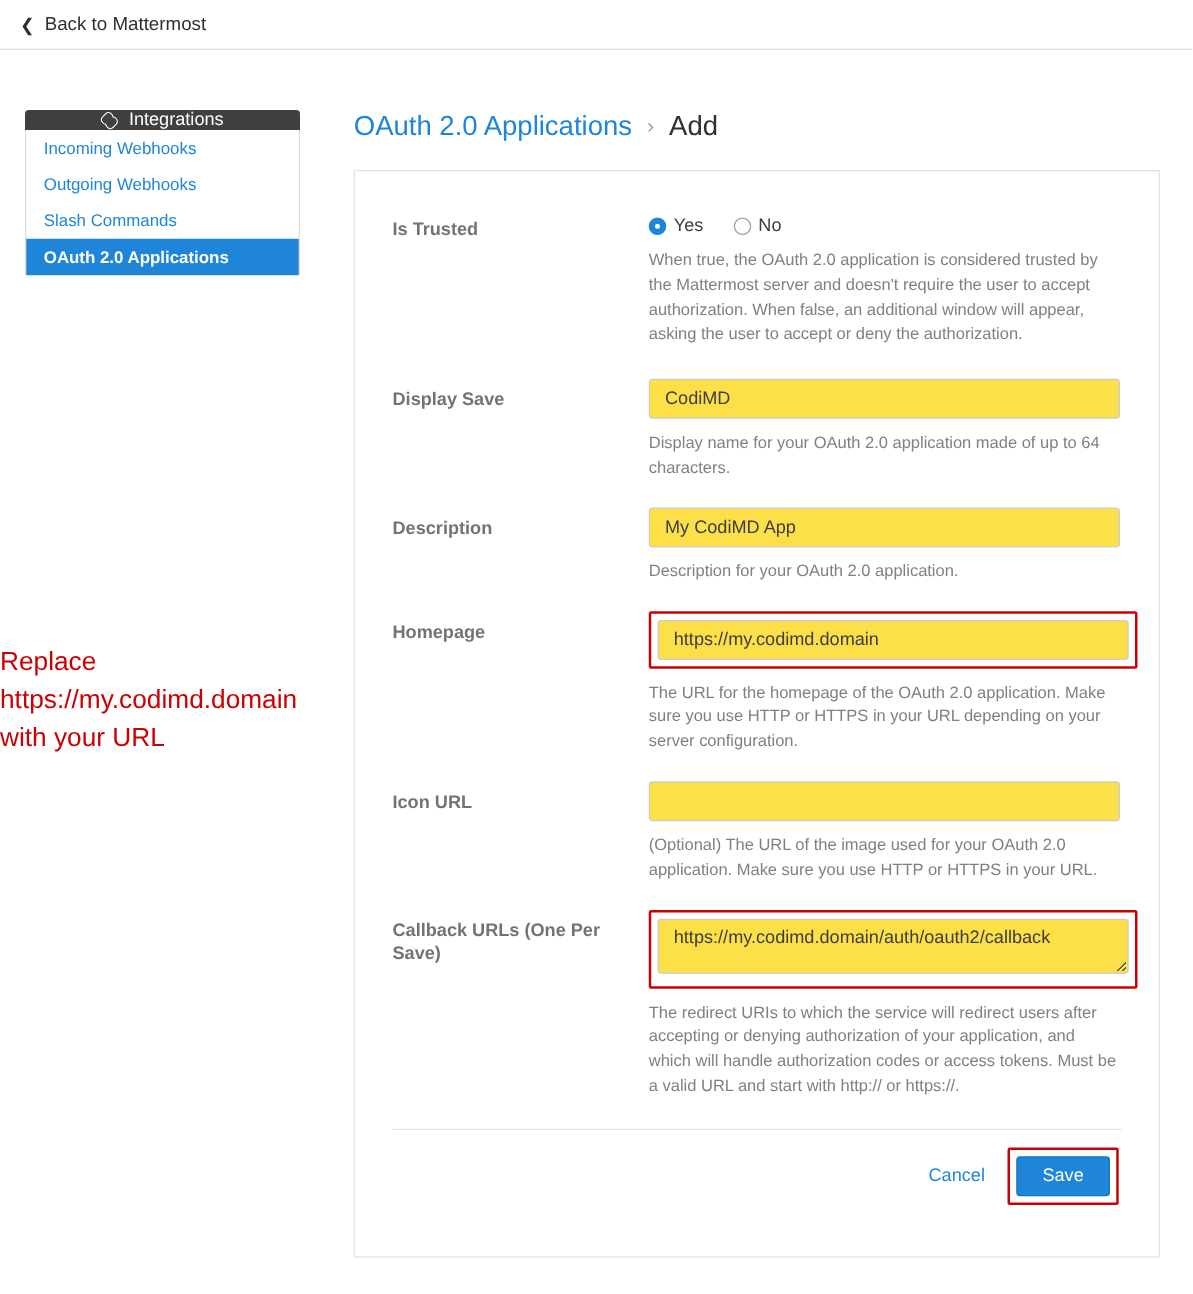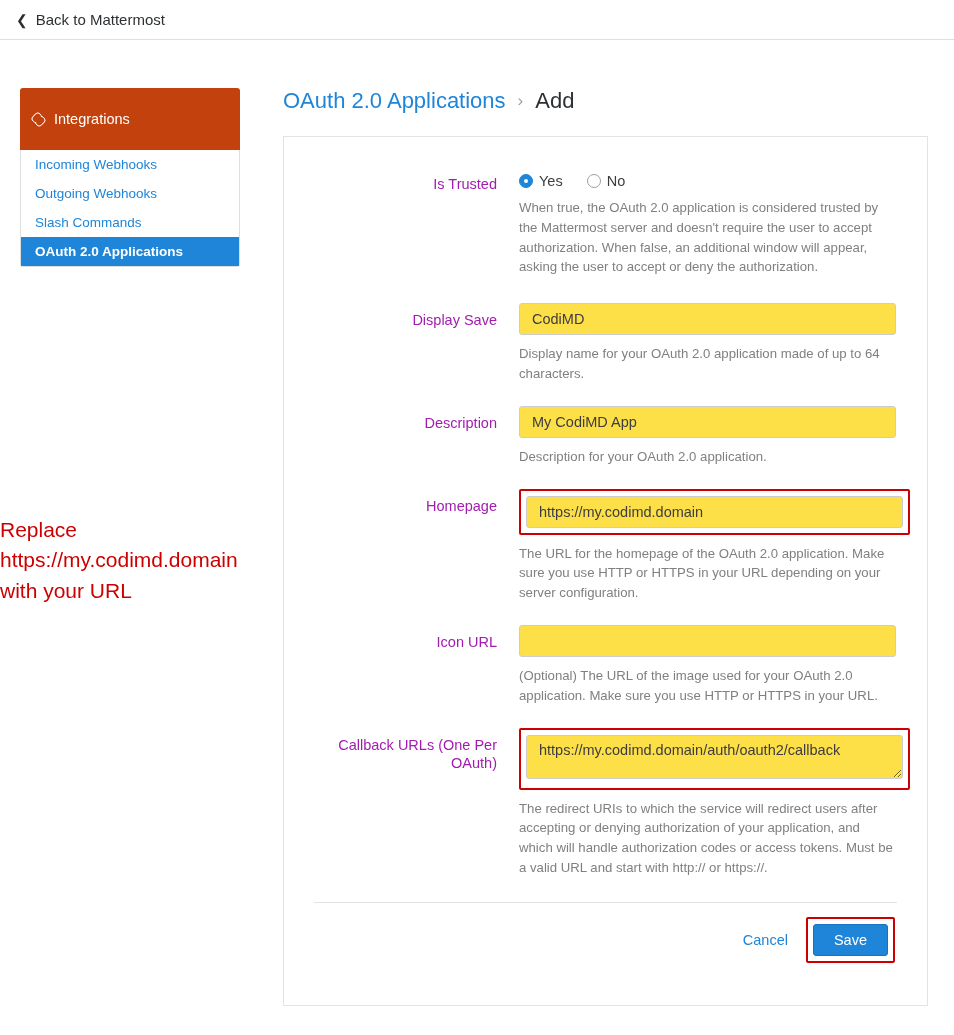--- a/index.html
+++ b/index.html
@@ -49,28 +49,29 @@
   }
 
   
   .sidebar {
     position: absolute;
     left: 20px;
     top: 48px;
     width: 220px;
   }
   .sidebar-header {
-    background: #c2410c;
+    background: #404040;
     color: #ffffff;
     font-size: 14.5px;
-    padding: 23px 12px;
+    padding: 0 12px;
     display: flex;
     align-items: center;
     gap: 9px;
     border-radius: 3px 3px 0 0;
+    justify-content: center;
   }
   .link-icon {
     display: inline-block;
     width: 13px;
     height: 13px;
     position: relative;
     transform: rotate(-45deg);
   }
   .link-icon::before, .link-icon::after {
     content: "";
@@ -135,26 +136,27 @@
     min-height: 870px;
   }
 
   .form-row {
     display: flex;
     align-items: flex-start;
     margin-bottom: 0px;
   }
   .form-label {
     width: 205px;
-    text-align: right;
+    text-align: left;
     padding-right: 22px;
     padding-top: 8px;
     font-size: 14.5px;
-    color: #a21caf;
+    color: #737373;
     line-height: 1.25;
+    font-weight: bold;
   }
   .form-field { flex: 1; min-width: 0; }
 
   .text-input {
     width: 377px;
     height: 32px;
     border: 1px solid #cccccc;
     border-radius: 3px;
     padding: 4px 12px;
     font-size: 14.5px;
@@ -348,21 +350,21 @@
 
       <div class="form-row row-gap-b">
         <div class="form-label">Icon URL</div>
         <div class="form-field">
           <input class="text-input" type="text" value="" style="">
           <div class="help-text">(Optional) The URL of the image used for your OAuth 2.0 application. Make sure you use HTTP or HTTPS in your URL.</div>
         </div>
       </div>
 
       <div class="form-row">
-        <div class="form-label">Callback URLs (One Per OAuth)</div>
+        <div class="form-label">Callback URLs (One Per Save)</div>
         <div class="form-field">
           <div class="hl">
             <textarea class="text-input" style="">https://my.codimd.domain/auth/oauth2/callback</textarea>
           </div>
           <div class="help-text">The redirect URIs to which the service will redirect users after accepting or denying authorization of your application, and which will handle authorization codes or access tokens. Must be a valid URL and start with http:// or https://.</div>
         </div>
       </div>
 
       <div class="divider"></div>
 

